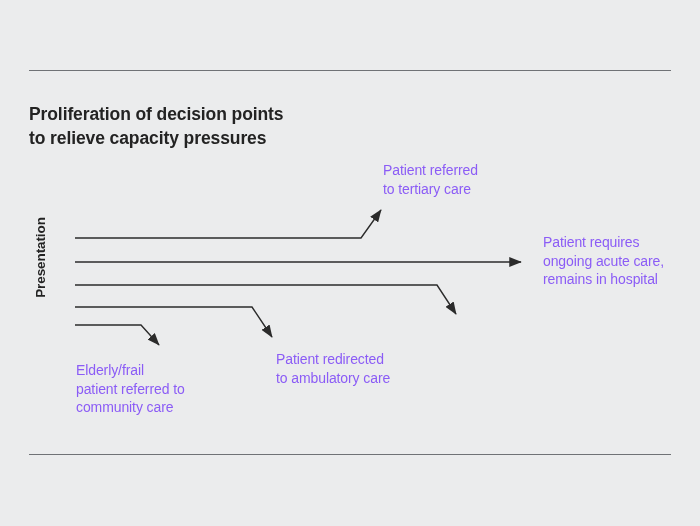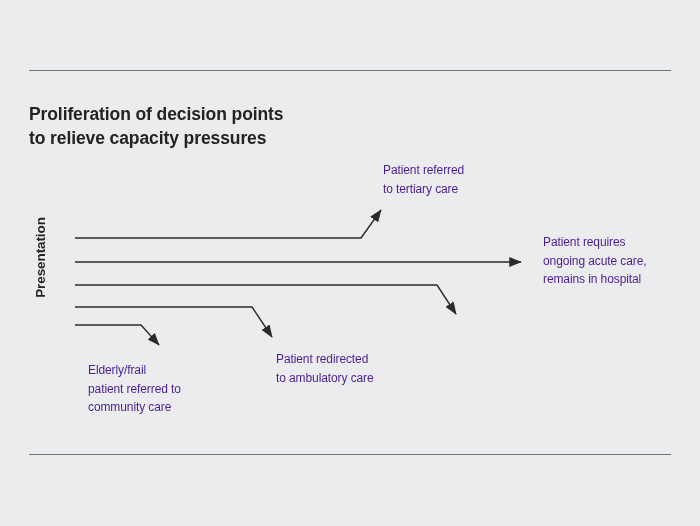--- a/index.html
+++ b/index.html
@@ -56,31 +56,31 @@
   }
 
   #flow-svg {
     position: absolute;
     left: 0;
     top: 0;
   }
 
   .callout {
     position: absolute;
-    font-size: 12px;
+    font-size: 14px;
     line-height: 18.5px;
-    color: #4c1d95;
+    color: #8b5cf6;
     white-space: pre-line;
     letter-spacing: -0.1px;
   }
   #label-tertiary   { left: 383px; top: 161px; width: 160px; }
   #label-acute      { left: 543px; top: 233px; width: 165px; }
   #label-discharged { left: 457px; top: 325px; width: 160px; }
   #label-ambulatory { left: 276px; top: 350px; width: 175px; }
-  #label-community  { left: 88px;  top: 361px; width: 170px; }
+  #label-community  { left: 76px;  top: 361px; width: 170px; }
 </style>
 </head>
 <body>
 
 <div id="figure">
 
   <div class="rule" id="rule-top"></div>
 
   <div id="figure-title">Proliferation of decision points
 to relieve capacity pressures</div>

